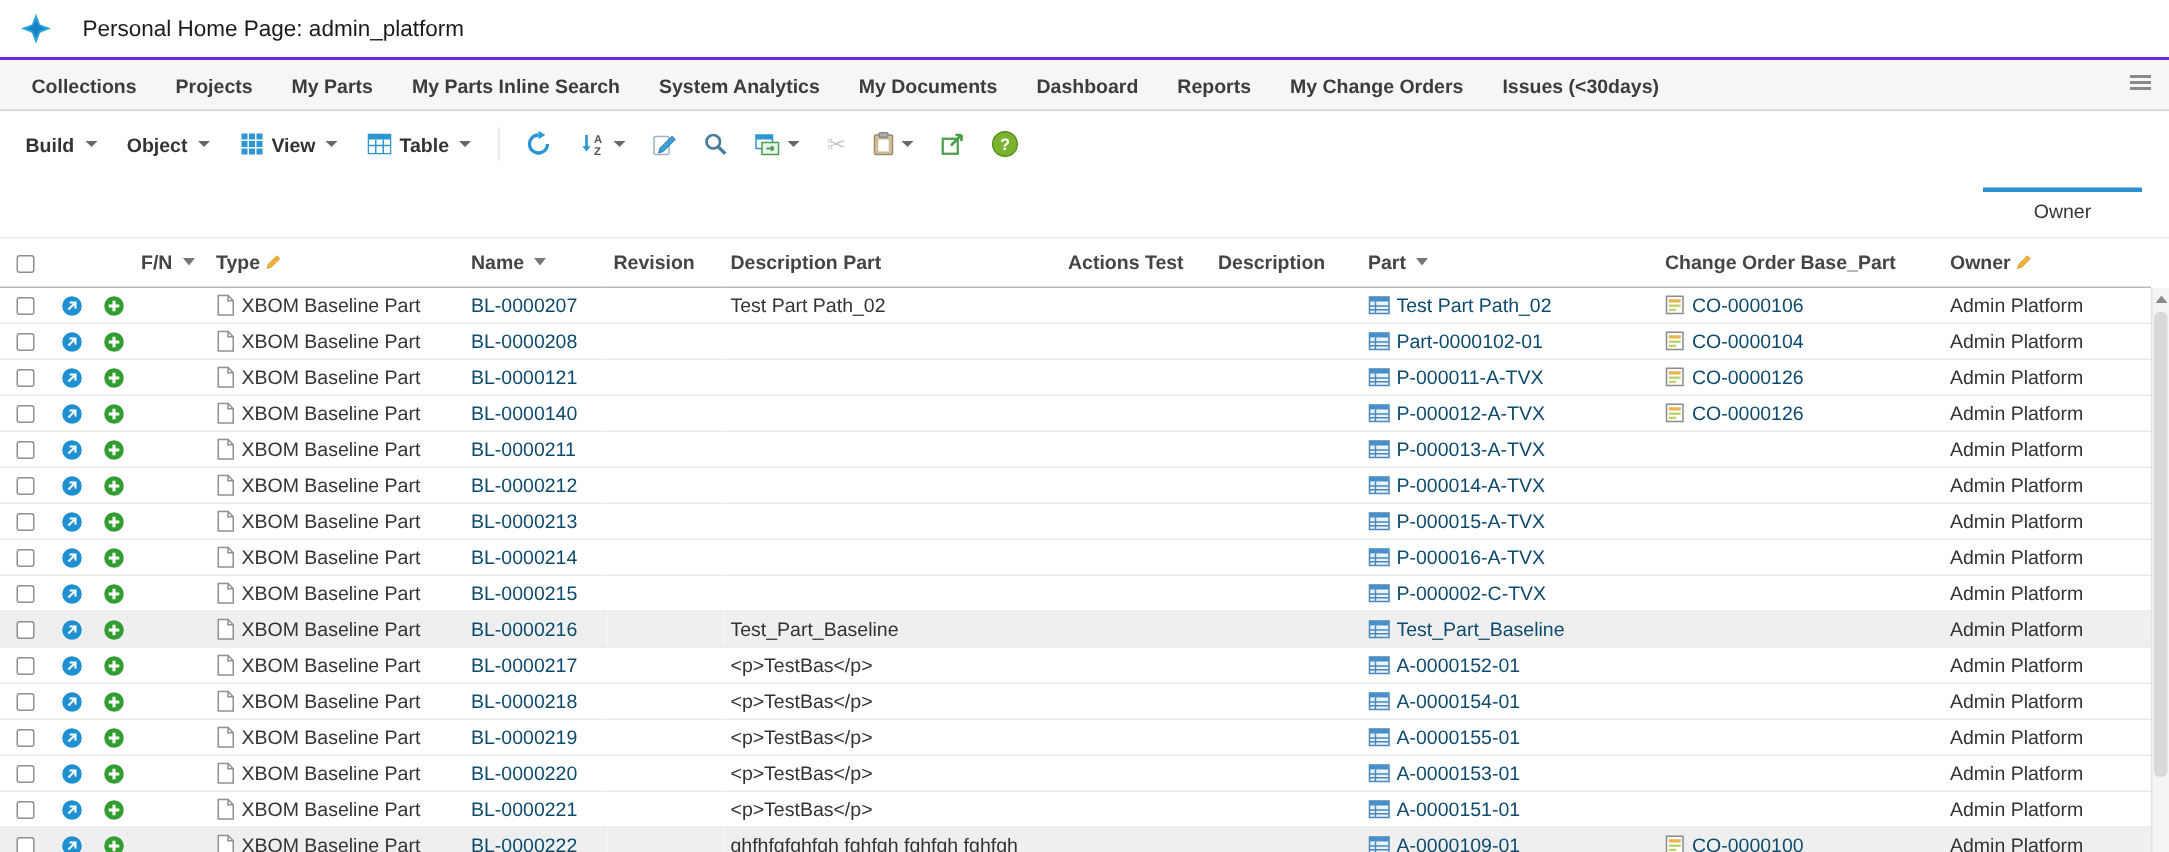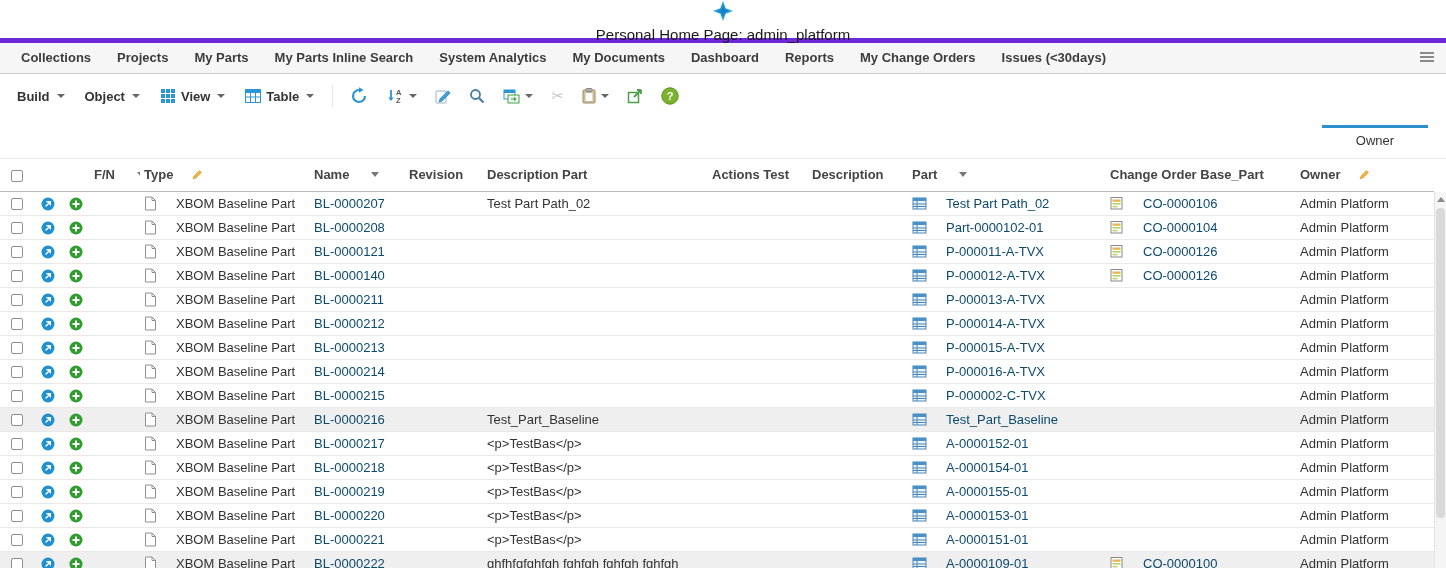--- a/index.html
+++ b/index.html
@@ -1,25 +1,25 @@
 <!DOCTYPE html>
 <html><head>
 <meta charset="utf-8">
 <style>
   * { box-sizing: border-box; margin: 0; padding: 0; }
   html,body { width:1446px; height:568px; overflow:hidden; background:#fff;
               font-family:"Liberation Sans", sans-serif; font-size:13px; color:#333; }
 
   
-  .topbar { height:38px; display:flex; align-items:center; gap:4px; padding:0 0; background:#fff;flex-direction:column; }
+  .topbar { height:38px; display:flex; align-items:center; gap:20px; padding:0 13px; background:#fff; }
   .logo { display:flex; align-items:center; }
   .title { font-size:15px; color:#1a1a1a; }
 
   
-  .tabbar { height:36px; background:#f6f6f6; border-top:5px solid #6d28d9;
+  .tabbar { height:36px; background:#f6f6f6; border-top:2px solid #6d28d9;
             border-bottom:1px solid #cfcfcf; display:flex; align-items:flex-end; padding:0 8px; }
   .tab { padding:8px 13px 8px; font-weight:bold; font-size:13px; color:#3c3c3c;
          cursor:pointer; white-space:nowrap; }
   .tab.active { background:#fff; border:1px solid #cfcfcf; border-bottom:none; color:#000;
                 margin-bottom:-1px; padding-bottom:9px; border-radius:2px 2px 0 0; }
   .tabmenu { margin-left:auto; align-self:center; padding:4px; cursor:pointer; }
 
   
   .toolbar { height:44px; display:flex; align-items:center; gap:6px; padding:0 10px; background:#fff; }
   .tbtn { display:flex; align-items:center; gap:5px; padding:5px 7px; font-weight:bold;
@@ -37,21 +37,21 @@
   .owner-ind .lbl { font-size:13px; color:#333; }
 
   
   .grid-area { position:relative; border-top:1px solid #eaeaea; }
   table { border-collapse:collapse; table-layout:fixed; width:1434px; font-size:13px; }
   th { height:32px; text-align:left; padding:0 4px; color:#444; font-size:13px; font-weight:bold;
        border-bottom:1px solid #b8b8b8; white-space:nowrap; overflow:hidden; cursor:pointer; }
   td { height:24px; padding:0 4px; border-bottom:1px solid #e9e9e9; white-space:nowrap;
        overflow:hidden; color:#333; background:#fff; }
   tr.shaded td { background:#efefef; }
-  .th-flex, .cellflex { display:flex; align-items:center; gap:19px; }
+  .th-flex, .cellflex { display:flex; align-items:center; gap:4px; }
   .sortcaret { width:0; height:0; border-left:4px solid transparent; border-right:4px solid transparent;
                border-top:5px solid #777; margin-left:3px; }
   .lnk { color:#0c4a6e; cursor:pointer; text-decoration:none; }
   .cb { display:inline-block; width:12px; height:12px; border:1px solid #8f8f8f; background:#fff;
         border-radius:2px; vertical-align:middle; cursor:pointer; }
   .c-center { text-align:center; }
   .ic { display:inline-flex; vertical-align:middle; cursor:pointer; }
   .ic-static { display:inline-flex; vertical-align:middle; }
 
   

